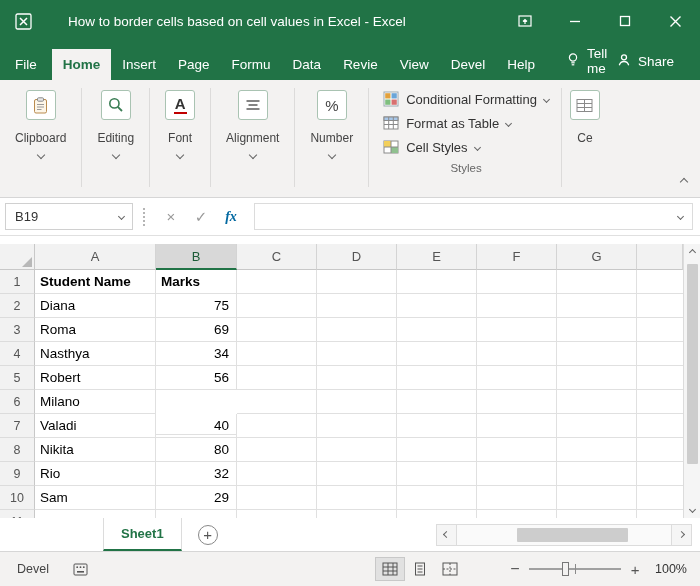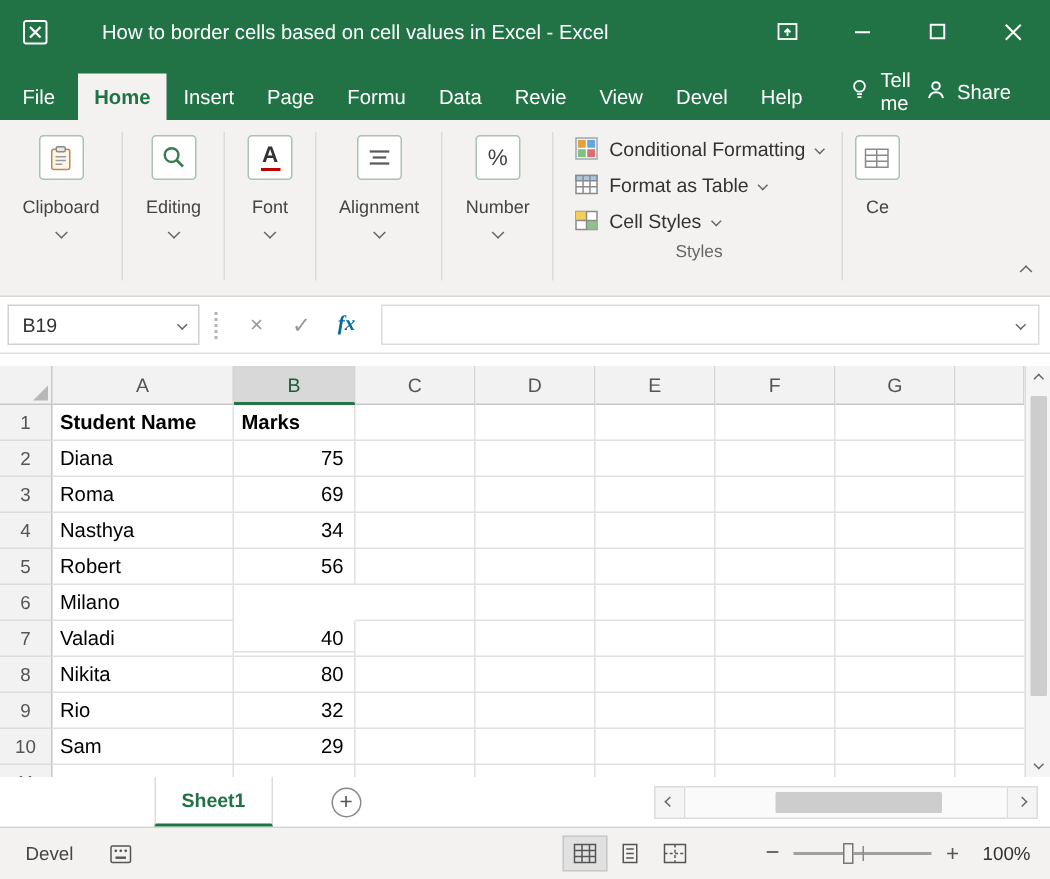--- a/index.html
+++ b/index.html
@@ -77,21 +77,21 @@
   .cell.num { justify-content:flex-end; padding-right:7px; }
   .cell.bold { font-weight:bold; }
   .cellfill { flex:1; border-bottom:1px solid #e0e0e0; }
 
   .vscroll { width:17px; flex:0 0 17px; background:#f5f5f5; border-left:1px solid #dcdcdc; display:flex; flex-direction:column; align-items:center; }
   .varrow { height:17px; display:flex; align-items:center; justify-content:center; width:100%; }
   .vtrack { flex:1; width:100%; display:flex; justify-content:center; }
   .vthumb { width:11px; height:200px; margin-top:3px; background:#cdcdcd; border-radius:1px; }
 
   
-  .sheetbar { height:34px; background:#fff; border-bottom:1px solid #d6d6d6; display:flex; align-items:center; flex:0 0 auto;gap:23px; }
+  .sheetbar { height:34px; background:#fff; border-bottom:1px solid #d6d6d6; display:flex; align-items:center; flex:0 0 auto; }
   .sheettab { margin-left:103px; height:100%; padding:0 17px; display:flex; align-items:center;
     color:#217346; font-weight:bold; font-size:13px; border-bottom:2.5px solid #217346;
     border-left:1px solid #dcdcdc; border-right:1px solid #dcdcdc; background:#fff; }
   .newsheet { width:20px; height:20px; border-radius:50%; border:1px solid #888; color:#555; font-size:15px; line-height:1;
     display:flex; align-items:center; justify-content:center; margin-left:16px; }
   .hscroll { margin-left:auto; margin-right:8px; display:flex; align-items:center; height:22px; width:256px; }
   .harrow { width:21px; height:22px; border:1px solid #dcdcdc; background:#f5f5f5; display:flex; align-items:center; justify-content:center; }
   .htrack { flex:1; height:22px; border-top:1px solid #dcdcdc; border-bottom:1px solid #dcdcdc; position:relative; background:#fafafa; }
   .hthumb { position:absolute; left:28%; width:52%; top:3px; height:14px; background:#cdcdcd; border-radius:1px; }
 

